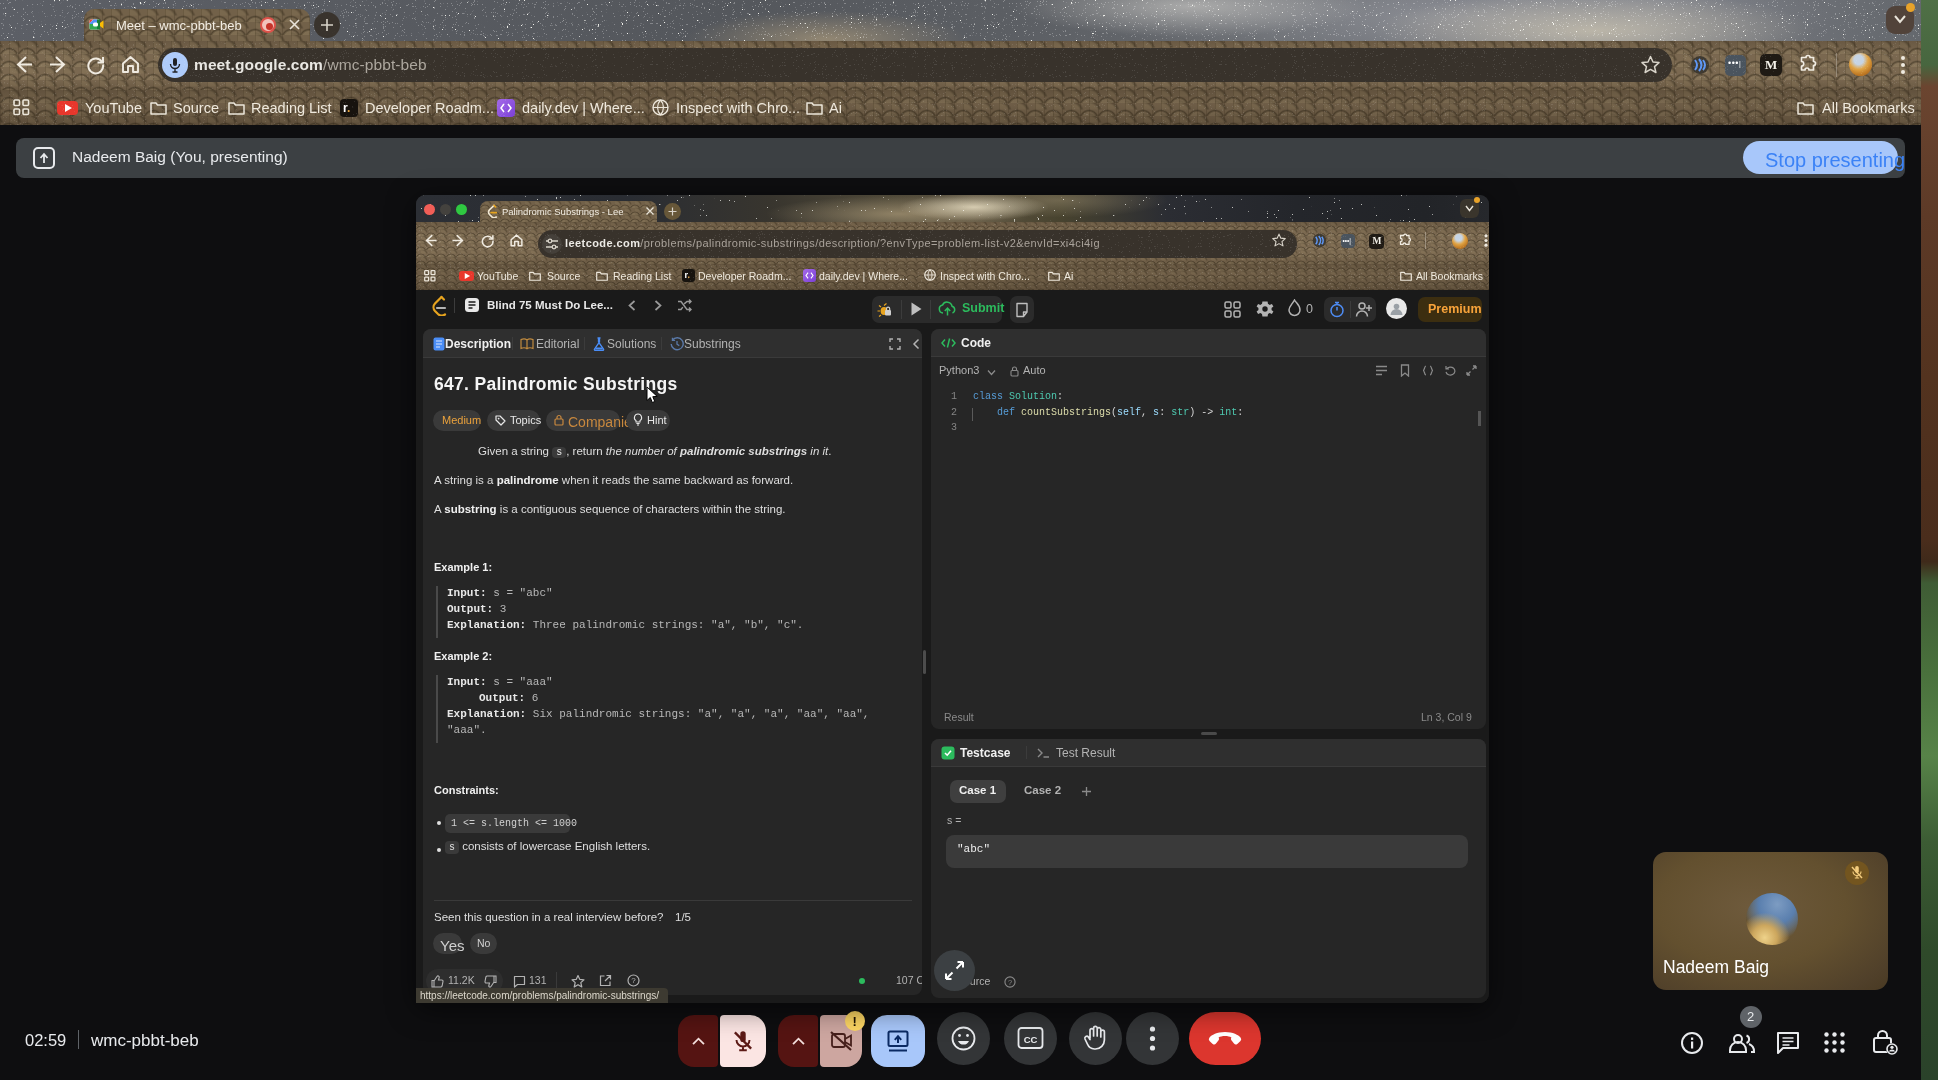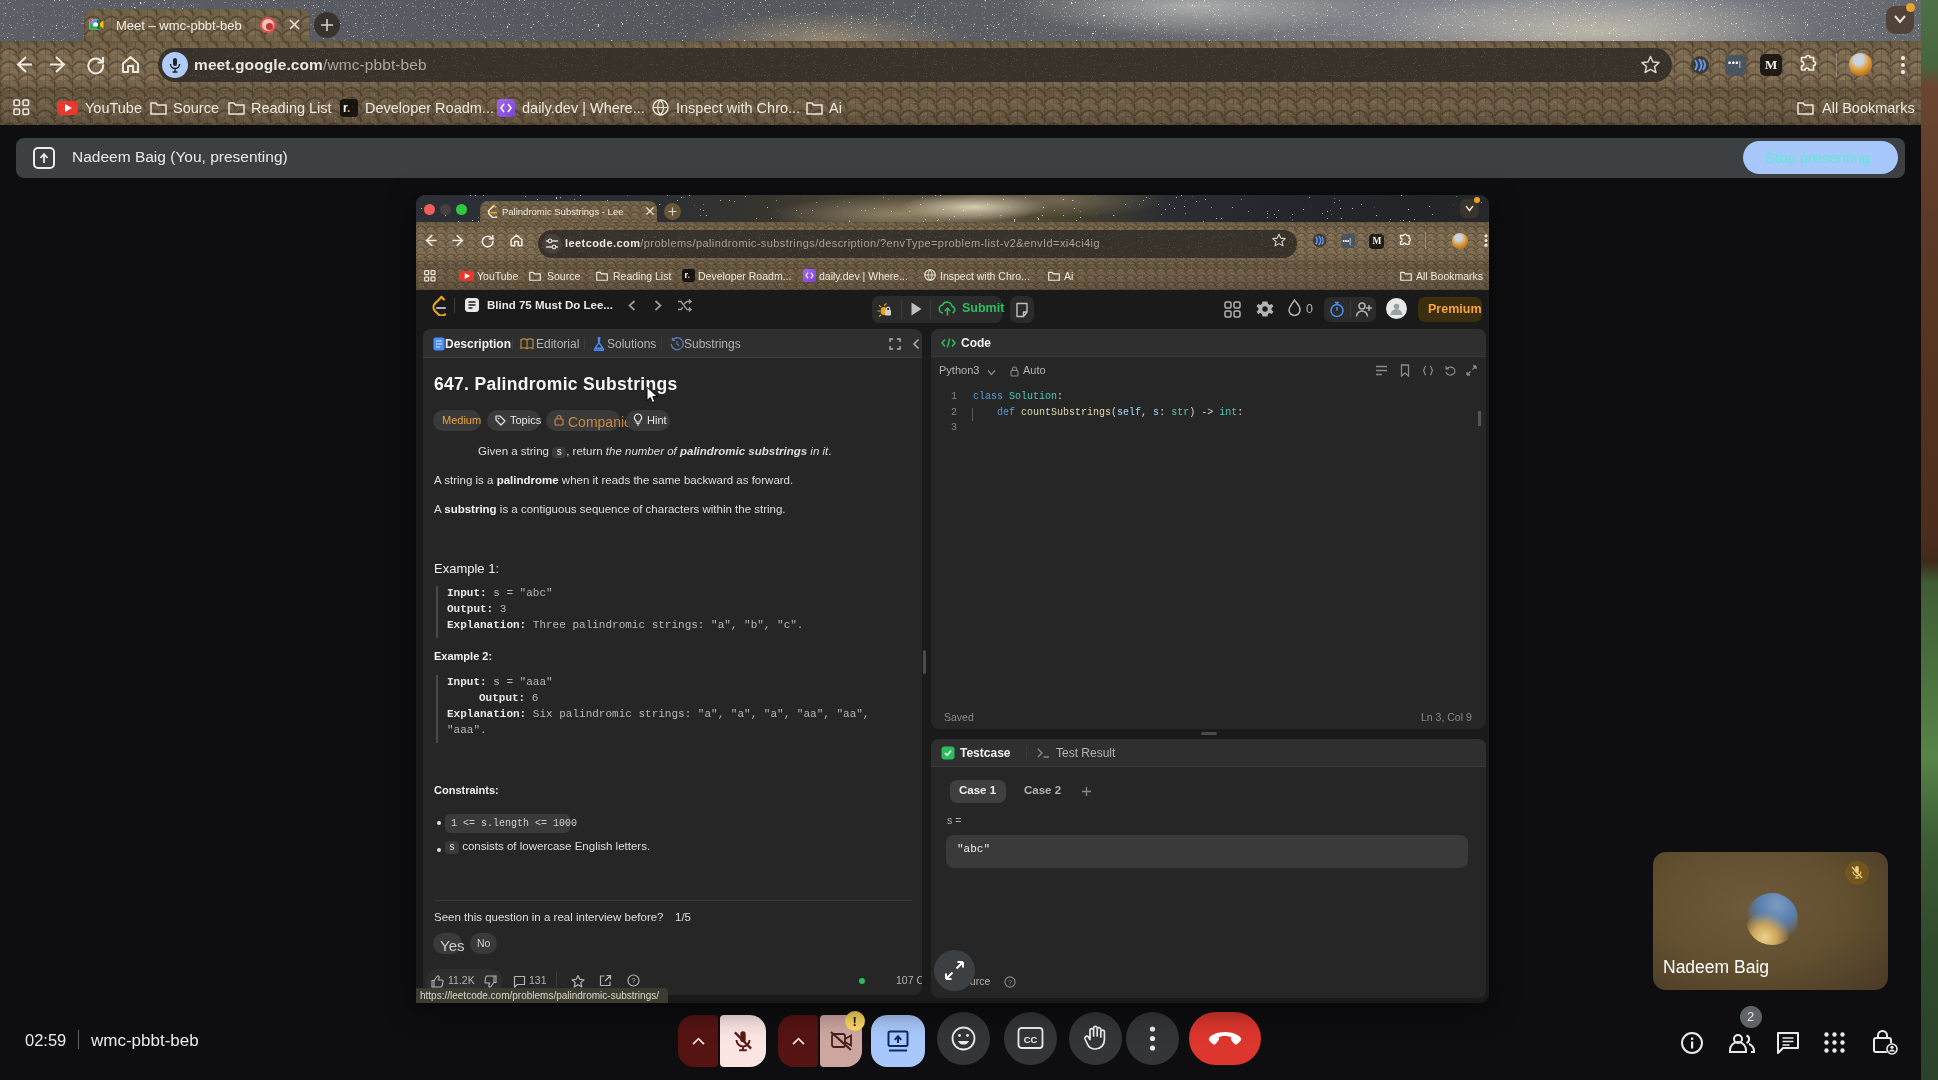--- a/index.html
+++ b/index.html
@@ -181,21 +181,21 @@
 
   <div class="abs" id="meet" style="left:0;top:125px;width:1921px;height:955px;background:#0e0e10;"></div>
 
   <div class="abs" style="left:16px;top:138px;width:1889px;height:40px;border-radius:8px;background:#3c4043;"></div>
   <div class="abs" style="left:33px;top:147px;width:22px;height:22px;border-radius:5px;border:2px solid #e8eaed;"></div>
   <svg class="abs" style="left:39px;top:152px;" width="10" height="12" viewBox="0 0 10 12">
       <path d="M5 11 V3 M1.5 6 L5 2 L8.5 6" stroke="#e8eaed" stroke-width="1.8" fill="none"></path>
     </svg>
   <div class="abs txt" style="left:72px;top:148px;font-size:15.5px;color:#e8eaed;">Nadeem Baig (You, presenting)</div>
   <div class="abs" style="left:1743px;top:141px;width:155px;height:33px;border-radius:17px;background:#a8c7fa;"></div>
-  <div class="abs txt" style="left:1765px;top:149px;font-size:15px;font-weight:500;color:#5eead4;">Stop presenting</div>
+  <div class="abs txt" style="left:1765px;top:149px;font-size:20px;font-weight:500;color:#3b82f6;">Stop presenting</div>
 
   <div class="abs txt" style="left:25px;top:1031px;font-size:16.5px;color:#e8eaed;">02:59</div>
   <div class="abs" style="left:78px;top:1030px;width:1px;height:19px;background:#5f6368;"></div>
   <div class="abs txt" style="left:91px;top:1031px;font-size:17px;color:#e8eaed;">wmc-pbbt-beb</div>
 
   <div class="abs" style="left:678px;top:1015px;width:40px;height:52px;border-radius:16px 4px 4px 16px;background:#551412;"></div>
   <svg class="abs" style="left:691px;top:1036px;" width="15" height="10" viewBox="0 0 16 11">
       <path d="M2 9 L8 3 L14 9" stroke="#f3dedc" stroke-width="2" fill="none"></path>
     </svg>
   <div class="abs" style="left:720px;top:1015px;width:46px;height:52px;border-radius:4px 16px 16px 4px;background:#fbe5e3;"></div>
@@ -581,21 +581,21 @@
       <svg class="abs" style="left:210px;top:84px;" width="10" height="13" viewBox="0 0 10 13">
           <path d="M5 1 a3.6 3.6 0 0 1 2 6.6 V9 H3 V7.6 A3.6 3.6 0 0 1 5 1 Z" stroke="#e8e8e8" stroke-width="1.1" fill="none"></path>
           <path d="M3.4 10.5 h3.2 M4 12 h2" stroke="#e8e8e8" stroke-width="1.1"></path>
         </svg>
       <div class="abs txt" style="left:224px;top:85px;font-size:11px;color:#e8e8e8;">Hint</div>
 
       <div class="abs txt" style="left:11px;top:116px;font-size:11.5px;color:#dfdfdf;margin-left:44px;">Given a string <span class="mono" style="background:#3a3a3a;border-radius:4px;padding:0px 4px;font-size:10px;color:#e8e8e8;">s</span>, return <i>the number of <b>palindromic substrings</b> in it</i>.</div>
       <div class="abs txt" style="left:11px;top:145px;font-size:11.5px;color:#dfdfdf;">A string is a <b style="color:#f0f0f0;">palindrome</b> when it reads the same backward as forward.</div>
       <div class="abs txt" style="left:11px;top:174px;font-size:11.5px;color:#dfdfdf;">A <b style="color:#f0f0f0;">substring</b> is a contiguous sequence of characters within the string.</div>
 
-      <div class="abs txt" style="left:11px;top:232px;font-size:13px;font-weight:400;color:#f0f0f0;">Example 1:</div>
+      <div class="abs txt" style="left:11px;top:232px;font-size:11px;font-weight:700;color:#f0f0f0;">Example 1:</div>
       <div class="abs" style="left:13px;top:257px;width:2px;height:52px;background:#4a4a4a;"></div>
       <div class="abs txt mono" style="left:24px;top:258px;font-size:11px;color:#b8b8b8;"><b style="color:#e8e8e8;">Input:</b> s = "abc"</div>
       <div class="abs txt mono" style="left:24px;top:274px;font-size:11px;color:#b8b8b8;"><b style="color:#e8e8e8;">Output:</b> 3</div>
       <div class="abs txt mono" style="left:24px;top:290px;font-size:11px;color:#b8b8b8;"><b style="color:#e8e8e8;">Explanation:</b> Three palindromic strings: "a", "b", "c".</div>
 
       <div class="abs txt" style="left:11px;top:321px;font-size:11px;font-weight:700;color:#f0f0f0;">Example 2:</div>
       <div class="abs" style="left:13px;top:346px;width:2px;height:68px;background:#4a4a4a;"></div>
       <div class="abs txt mono" style="left:24px;top:347px;font-size:11px;color:#b8b8b8;"><b style="color:#e8e8e8;">Input:</b> s = "aaa"</div>
       <div class="abs txt mono" style="left:24px;top:363px;font-size:11px;color:#b8b8b8;padding-left:32px;"><b style="color:#e8e8e8;">Output:</b> 6</div>
       <div class="abs txt mono" style="left:24px;top:379px;font-size:11px;color:#b8b8b8;"><b style="color:#e8e8e8;">Explanation:</b> Six palindromic strings: "a", "a", "a", "aa", "aa",</div>
@@ -674,21 +674,21 @@
           <path d="M6.5 4.5 L10 1 M10 1 H7 M10 1 V4 M4.5 6.5 L1 10 M1 10 h3 M1 10 V7" stroke="#8a8a8a" stroke-width="1.3" fill="none"></path>
         </svg>
 
       <div class="abs txt mono" style="left:14px;top:62px;width:12px;text-align:right;font-size:10px;color:#858585;">1</div>
       <div class="abs txt mono" style="left:14px;top:78px;width:12px;text-align:right;font-size:10px;color:#858585;">2</div>
       <div class="abs txt mono" style="left:14px;top:93px;width:12px;text-align:right;font-size:10px;color:#858585;">3</div>
       <div class="abs txt mono" style="left:42px;top:62px;font-size:10px;color:#d4d4d4;"><span style="color:#569cd6;">class</span> <span style="color:#4ec9b0;">Solution</span>:</div>
       <div class="abs txt mono" style="left:42px;top:78px;font-size:10px;color:#d4d4d4;">&nbsp;&nbsp;&nbsp;&nbsp;<span style="color:#569cd6;">def</span> <span style="color:#dcdcaa;">countSubstrings</span>(<span style="color:#9cdcfe;">self</span>, <span style="color:#9cdcfe;">s</span>: <span style="color:#4ec9b0;">str</span>) -&gt; <span style="color:#4ec9b0;">int</span>:</div>
       <div class="abs" style="left:41px;top:79px;width:1px;height:13px;background:#5a5a5a;"></div>
       <div class="abs" style="left:547px;top:82px;width:3px;height:15px;background:#555;"></div>
-      <div class="abs txt" style="left:13px;top:382px;font-size:10.5px;color:#8a8a8a;">Saved</div>
+      <div class="abs txt" style="left:13px;top:382px;font-size:10.5px;color:#8a8a8a;">Result</div>
       <div class="abs txt" style="left:490px;top:382px;font-size:10.5px;color:#8a8a8a;">Ln 3, Col 9</div>
     </div>
     <div class="abs" style="left:785px;top:442px;width:16px;height:3px;border-radius:2px;background:#4a4a4a;"></div>
 
     <div class="abs" style="left:515px;top:449px;width:555px;height:259px;border-radius:8px;background:#262626;overflow:hidden;">
       <div class="abs" style="left:0;top:0;width:555px;height:28px;background:#2f2f2f;border-bottom:1px solid #3a3a3a;"></div>
       <svg class="abs" style="left:10px;top:7px;" width="14" height="14" viewBox="0 0 14 14">
           <rect x="0.5" y="0.5" width="13" height="13" rx="3" fill="#2cbb5d"></rect>
           <path d="M4 7 L6.2 9.2 L10 4.8" stroke="#fff" stroke-width="1.6" fill="none"></path>
         </svg>

